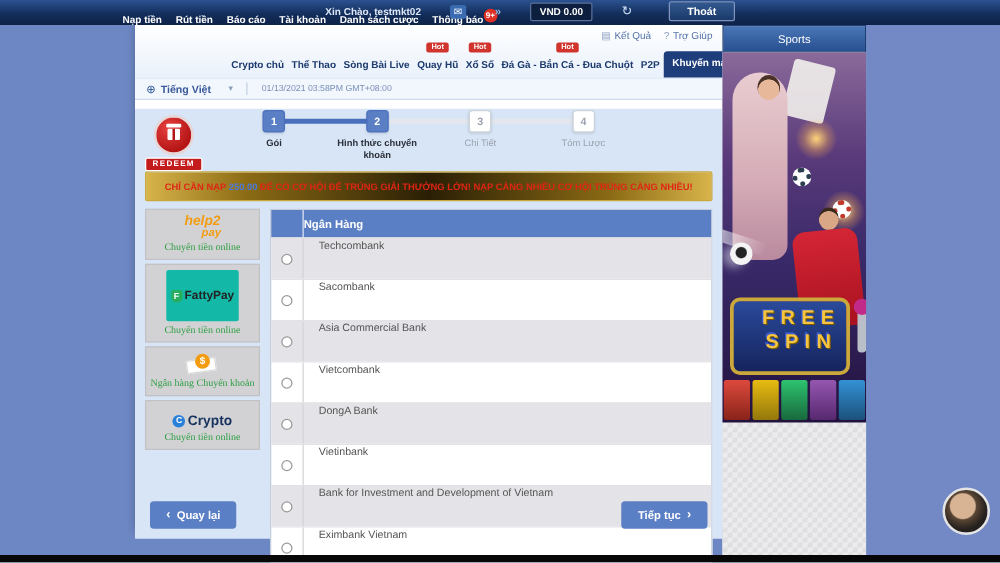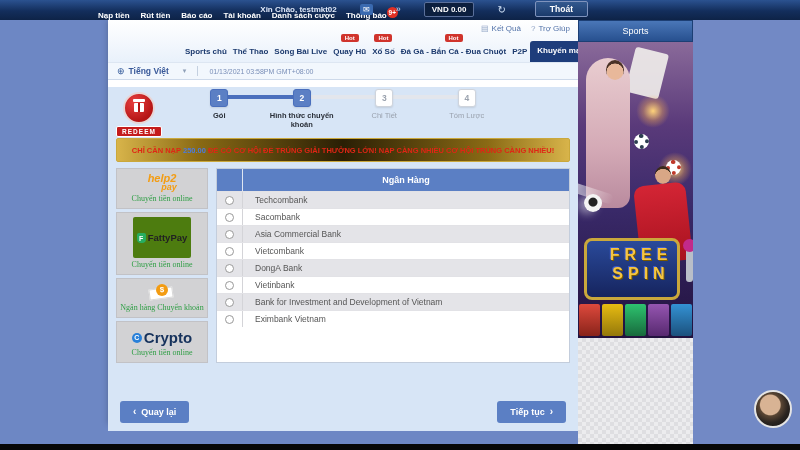--- a/index.html
+++ b/index.html
@@ -79,39 +79,39 @@
   .promo-banner span { font-size:7.5px; font-weight:bold; color:#e02515; }
   .promo-banner .amt { color:#4a7ae0; margin:0 2px; }
 
   
   .body-row { display:flex; gap:8px; margin:6px 8px 0; }
   .pay-side { width:92px; display:flex; flex-direction:column; gap:3px; }
   .pay-item { background:#d2d2d4; border:1px solid #c2c2c6; text-align:center; padding:4px 2px; cursor:pointer; }
   .pay-label { color:#2e9e44; font-size:8px; display:block; line-height:1.25;font-family:Liberation Serif, serif; }
   .h2p-top { display:block; color:#f39c12; font-weight:bold; font-style:italic; font-size:11px; line-height:1; }
   .h2p-bot { display:block; color:#f39c12; font-weight:bold; font-style:italic; font-size:9px; line-height:1; margin:-1px 0 2px 14px; }
-  .fp-row { display:inline-flex; align-items:flex-end; gap:2px; background:#4d7c0f; padding:15px 4px; border-radius:2px; margin-bottom:2px; }
+  .fp-row { display:inline-flex; align-items:flex-end; gap:2px; background:#14b8a6; padding:15px 4px; border-radius:2px; margin-bottom:2px; }
   .fp-shield { background:#27ae60; color:#fff; font-size:7px; font-weight:bold; width:9px; height:10px;
     display:inline-flex; align-items:center; justify-content:center; border-radius:2px 2px 4px 4px; }
   .fp-name { color:#222; font-size:9.5px; font-weight:bold; }
   .money-ic { position:relative; width:26px; height:16px; margin:1px auto 3px; }
   .money-note { position:absolute; left:0; top:4px; width:24px; height:11px; background:#fff; border:1px solid #d8d8d8; transform:rotate(-8deg); }
   .money-coin { position:absolute; left:7px; top:0; width:12px; height:12px; border-radius:50%; background:#f39c12;
     color:#fff; font-size:8px; font-weight:bold; text-align:center; line-height:12px; }
   .cr-row { display:inline-flex; align-items:center; gap:2px; margin-bottom:2px; }
   .cr-ic { background:#2980d9; color:#fff; width:10px; height:10px; border-radius:50%; font-size:7px; font-weight:bold;
     display:inline-flex; align-items:center; justify-content:center; }
-  .cr-name { color:#16325c; font-size:15px; font-weight:bold; }
+  .cr-name { color:#16325c; font-size:11px; font-weight:bold; }
 
   
   .bank-table { flex:1; background:#fff; border:1px solid #c3cddc; }
   .bt-head { display:flex; background:#5b7fc4; height:22px; align-items:center; }
   .bt-head .rcol { width:26px; border-right:1px solid #dfe6f2; align-self:stretch; }
-  .bt-head .hlabel { flex:1; text-align:center; color:#fff; font-size:9px; font-weight:bold; }
-  .brow { display:flex; height:17px; align-items:center; border-top:1px solid #e2e2e6; cursor:pointer; }
+  .bt-head .hlabel { flex:1; text-align:left; color:#fff; font-size:9px; font-weight:bold; }
+  .brow { display:flex; height:33px; align-items:flex-start; border-top:1px solid #e2e2e6; cursor:pointer; }
   .brow:nth-child(even) { background:#e4e4e8; }
   .brow .rcol { width:26px; align-self:stretch; border-right:1px solid #d4d4d8; display:flex; align-items:center; justify-content:center; }
   .radio { width:9px; height:9px; border-radius:50%; border:1px solid #999; background:#fff; }
   .bname { flex:1; padding-left:12px; font-size:8.5px; color:#555; }
 
   
   .footer-row { position:absolute; left:12px; right:12px; bottom:8px; display:flex; justify-content:space-between; }
   .nav-btn { background:#5b7fc4; color:#fff; font-size:9px; font-weight:bold; border:none; border-radius:3px;
     padding:6px 13px; cursor:pointer; display:inline-flex; align-items:center; gap:5px; }
   .chev { font-size:10px; line-height:1; }
@@ -198,21 +198,21 @@
         <span class="navlink">
           <span class="lic">▤</span>
           <span>Kết Quả</span>
         </span>
         <span class="navlink">
           <span class="lic">?</span>
           <span>Trợ Giúp</span>
         </span>
       </div>
       <div class="tabs">
-        <div class="tab"><span>Sports chủ</span></div>
+        <div class="tab"><span>Crypto chủ</span></div>
         <div class="tab"><span>Thể Thao</span></div>
         <div class="tab"><span>Sòng Bài Live</span></div>
         <div class="tab">
           <span class="hot">Hot</span>
           <span>Quay Hũ</span>
         </div>
         <div class="tab">
           <span class="hot">Hot</span>
           <span>Xổ Số</span>
         </div>

